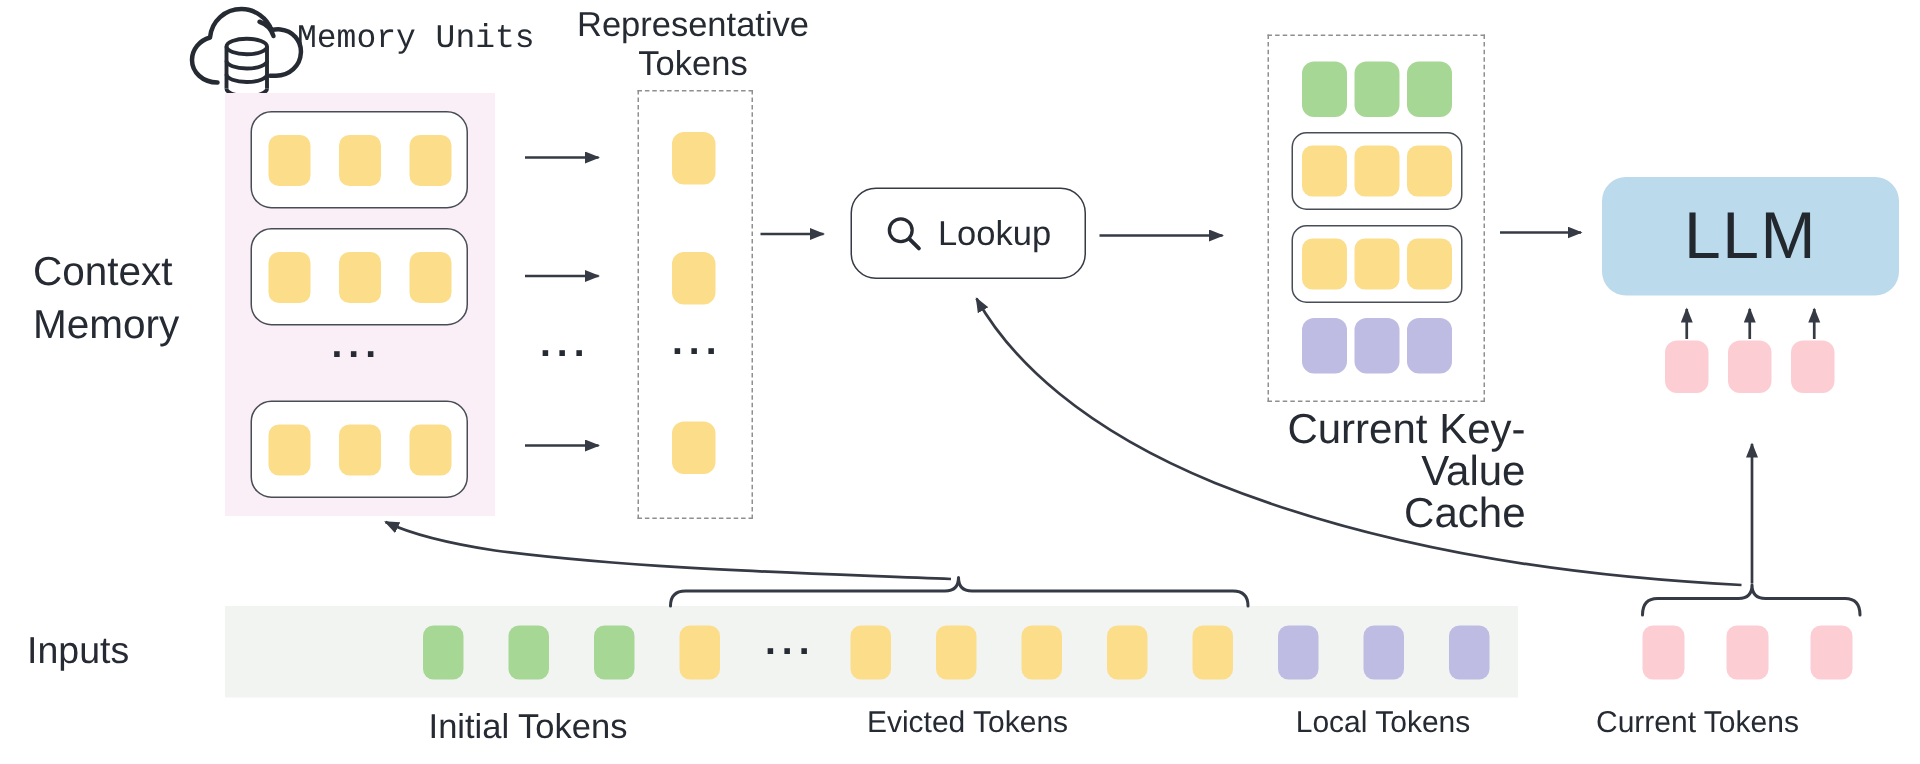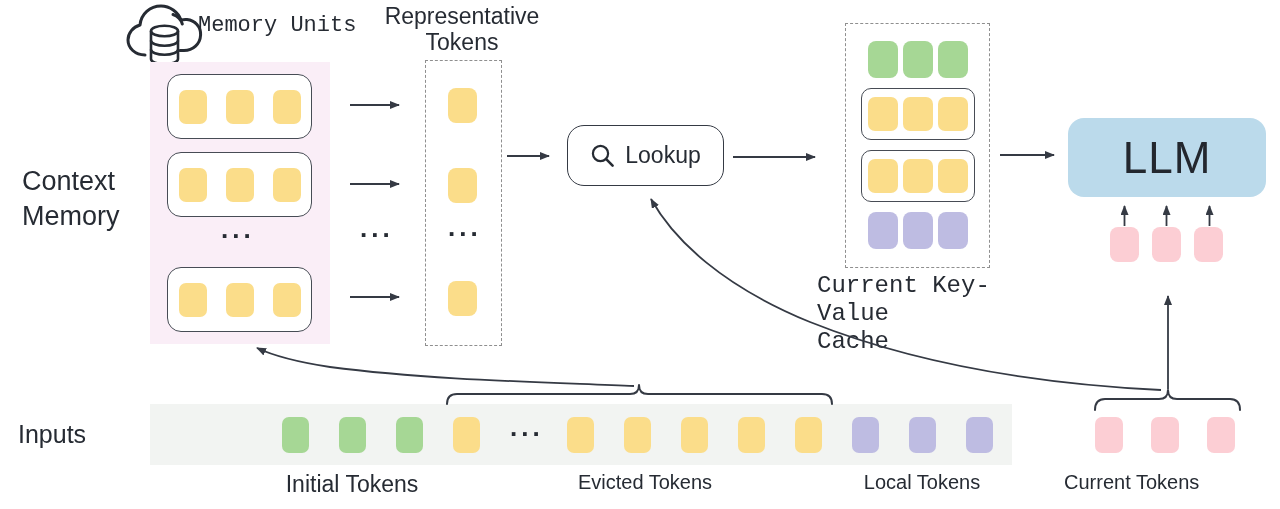--- a/index.html
+++ b/index.html
@@ -139,21 +139,21 @@
         <div class="token" style="background: rgb(251, 221, 138);"></div>
         <div class="token" style="background: rgb(251, 221, 138);"></div>
         <div class="token" style="background: rgb(251, 221, 138);"></div>
       </div>
     <div class="cache-plain">
         <div class="token" style="background: rgb(190, 188, 226);"></div>
         <div class="token" style="background: rgb(190, 188, 226);"></div>
         <div class="token" style="background: rgb(190, 188, 226);"></div>
       </div>
   </div>
-  <div class="lbl" style="left:817px;top:272px;width:200px;text-align:left;font-size:24px;line-height:28px;white-space:normal;font-family:Liberation Mono, monospace;">
+  <div class="lbl" style="left:817px;top:272px;width:200px;text-align:right;font-size:28px;line-height:28px;white-space:normal;">
     <div>Current Key-Value</div>
     <div>Cache</div>
   </div>
 
   <div class="abs llm">
     <span>LLM</span>
   </div>
   <div class="abs llm-in">
       <div class="token" style="background: rgb(252, 206, 212);"></div>
       <div class="token" style="background: rgb(252, 206, 212);"></div>

